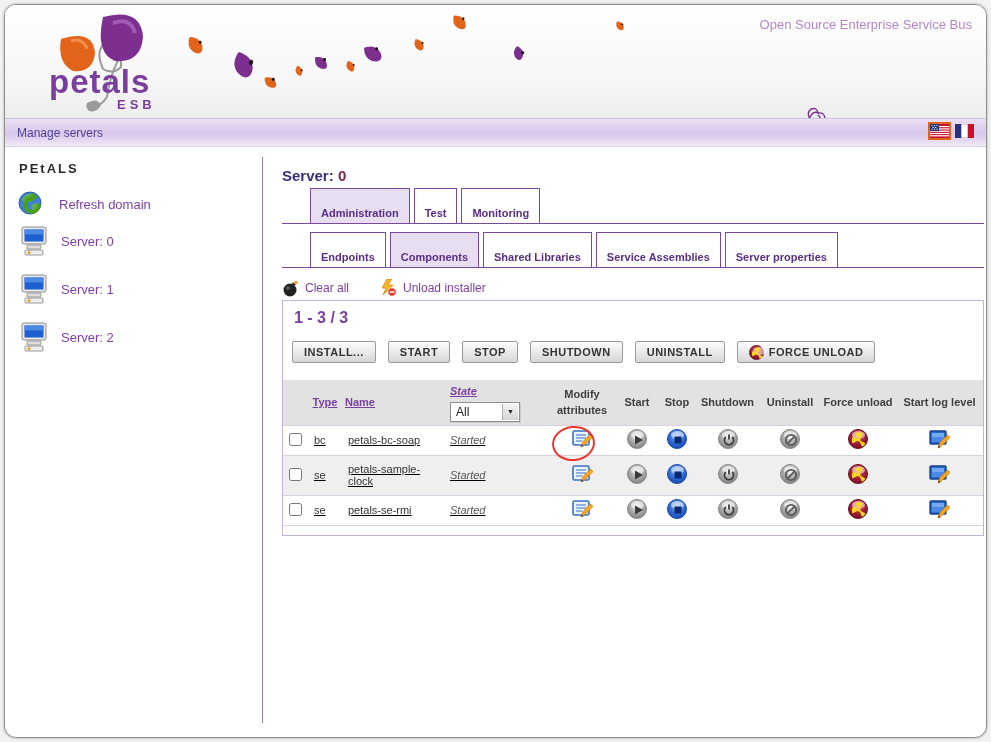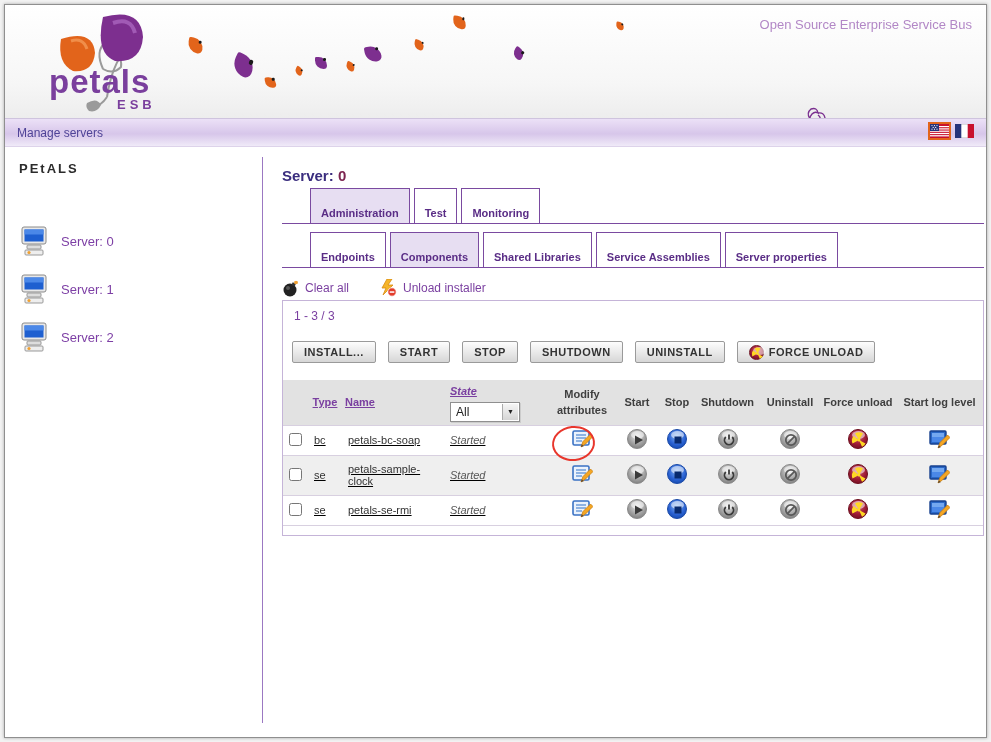--- a/index.html
+++ b/index.html
@@ -1,19 +1,19 @@
 <!DOCTYPE html>
 <html><head>
 <meta charset="utf-8">
 <style>
   * { margin:0; padding:0; box-sizing:border-box; }
   html,body { width:991px; height:742px; background:#f2f2f2; font-family:"Liberation Sans", sans-serif; }
   .window{
     position:absolute; left:4px; top:4px; width:983px; height:734px;
-    background:#fff; border:1px solid #8f8f8f; border-radius:0; overflow:hidden;
+    background:#fff; border:1px solid #8f8f8f; border-radius:12px; overflow:hidden;
     box-shadow:0 0 3px rgba(0,0,0,.3);
   }
   
   .header{ position:absolute; left:0; top:0; right:0; height:113px;
     background:linear-gradient(#ffffff, #f6f6f6 70%, #ededed); }
   .tagline{ position:absolute; right:14px; top:12px; font-size:13px; color:#b287c6; }
   .logo{ position:absolute; left:38px; top:6px; width:150px; height:104px; }
   .logo-word{ position:absolute; left:6px; top:52px; font-size:33px; font-weight:bold;
     color:#7a3f9d; letter-spacing:1px; }
   .logo-sub{ position:absolute; left:74px; top:86px; font-size:13px; font-weight:bold;
@@ -45,21 +45,21 @@
     padding-left:28px; display:flex; align-items:flex-end; gap:4px; }
   .tab{ border:1px solid #7a4aa0; border-bottom:none; background:#fff; color:#5a2d86;
     font-size:11px; font-weight:bold; padding:18px 10px 4px; cursor:pointer; white-space:nowrap; }
   .tab.active{ background:#e7def2; }
   .toolbar{ position:absolute; left:277px; top:274px; display:flex; align-items:center; gap:10px; }
   .tool{ display:flex; align-items:center; gap:6px; cursor:pointer; margin-right:20px; }
   .tool span.lbl{ font-size:12px; color:#7a3fa0; }
   
   .panel{ position:absolute; left:277px; top:295px; width:702px; height:236px;
     border:1px solid #c5b4d8; background:#fff; }
-  .pagination{ position:absolute; left:11px; top:8px; font-size:12px; font-weight:normal; color:#7a3fa0;text-align:center; }
+  .pagination{ position:absolute; left:11px; top:8px; font-size:16px; font-weight:bold; color:#7a3fa0;text-align:center; }
   .btnrow{ position:absolute; left:9px; top:40px; display:flex; gap:12px; }
   .btn{ height:22px; padding:0 11px; font-size:11px; font-weight:bold; color:#333;
     background:linear-gradient(#fdfdfd,#e6e6e6 60%,#d6d6d6); border:1px solid #9a9a9a;
     border-radius:2px; display:flex; align-items:center; gap:5px; cursor:pointer;
     letter-spacing:.5px; font-family:"Liberation Sans", sans-serif; }
   
   table{ position:absolute; left:0; top:79px; width:700px; border-collapse:collapse; font-size:11px; }
   th{ background:#e2e2e2; color:#3f3f3f; font-weight:bold; height:45px; padding:2px 3px;
       text-align:center; vertical-align:middle; line-height:1.5; }
   td{ padding:2px 3px; text-align:center; vertical-align:middle; color:#333; }
@@ -165,20 +165,31 @@
         <rect width="19" height="14" fill="#fff" stroke="#bbb" stroke-width="1"></rect>
         <rect width="6.3" height="14" fill="#26337a"></rect>
         <rect x="12.7" width="6.3" height="14" fill="#c8102e"></rect>
       </svg>
     </div>
   </div>
 
   <div class="divider"></div>
   <div class="sidebar-title">PEtALS</div>
 
+  <div class="side-item" style="left:13px; top:186px;">
+    <svg width="27" height="27" viewBox="0 0 27 27">
+      <circle cx="12" cy="12" r="11" fill="#3f7fd4"></circle>
+      <path d="M4 8 Q8 2 14 3 Q18 5 15 9 Q10 12 6 11 Q4 10 4 8" fill="#5fae56"></path>
+      <path d="M14 13 Q20 11 22 15 Q21 20 16 20 Q12 18 14 13" fill="#5fae56"></path>
+      <circle cx="12" cy="12" r="11" fill="none" stroke="#2a5ea8" stroke-width="1"></circle>
+      <path d="M21 13 a7 7 0 1 1 -7 -6" fill="none" stroke="#49a010" stroke-width="3.4"></path>
+      <path d="M14 2 L20 6 L12 11 Z" fill="#49a010"></path>
+    </svg>
+    <span class="lbl">Refresh domain</span>
+  </div>
 
   <div class="side-item" style="left:16px; top:221px;">
     <svg width="26" height="30" viewBox="0 0 26 30">
       <rect x="1" y="1" width="24" height="17" rx="2" fill="#e8e8e8" stroke="#8a8a8a"></rect>
       <rect x="3.5" y="3.5" width="19" height="12" fill="#1e5fd0"></rect>
       <rect x="3.5" y="3.5" width="19" height="5" fill="#4b88e8"></rect>
       <rect x="6" y="19" width="14" height="4" rx="1" fill="#ddd" stroke="#999"></rect>
       <rect x="4" y="24" width="18" height="5" rx="1" fill="#eee" stroke="#999"></rect>
       <circle cx="8" cy="26.5" r="1.6" fill="#f0a030"></circle>
     </svg>

